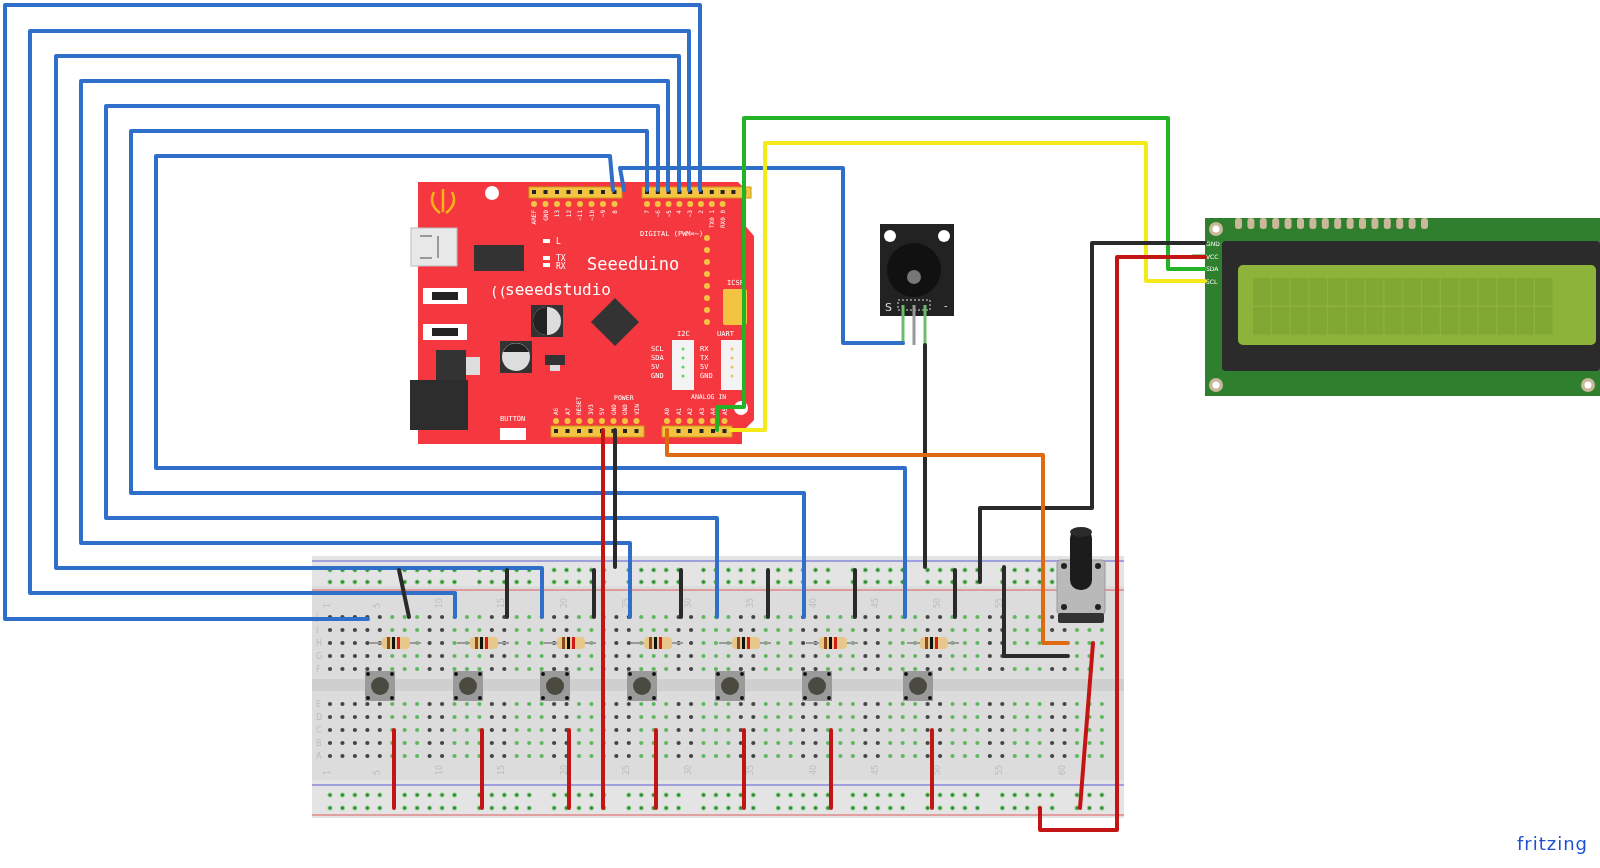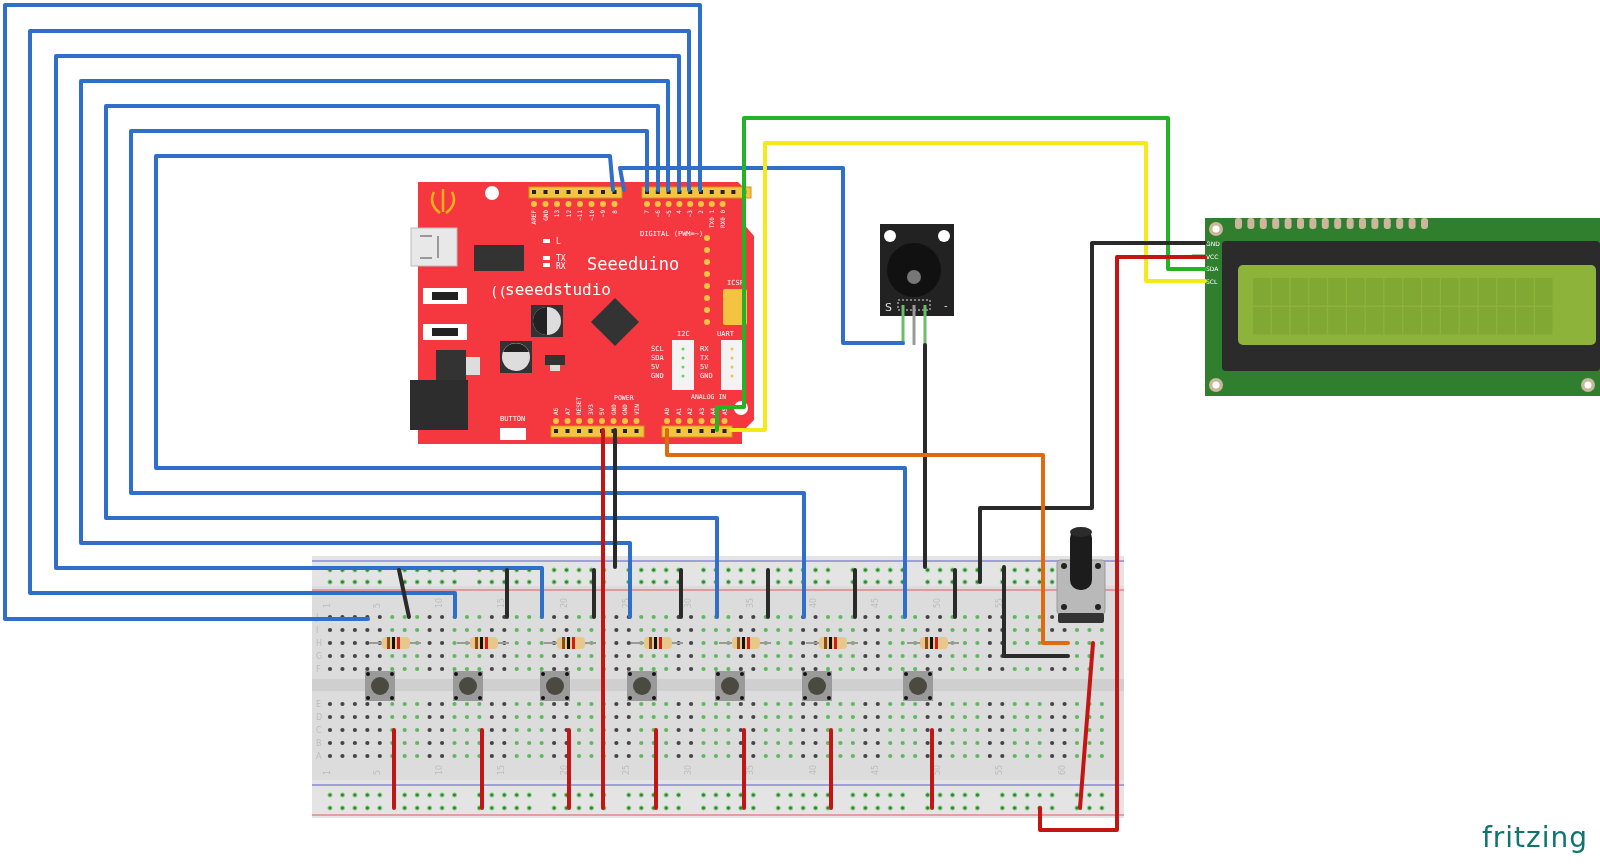--- a/index.html
+++ b/index.html
@@ -7,21 +7,21 @@
   svg{position:absolute;left:0;top:0;}
   .wire{fill:none;stroke-linejoin:round;stroke-linecap:round;}
   .w-blue{stroke:#2f6fc9;stroke-width:4;}
   .w-green{stroke:#22b326;stroke-width:4;}
   .w-yellow{stroke:#f4ea1a;stroke-width:4;}
   .w-black{stroke:#2a2a2a;stroke-width:4;}
   .w-red{stroke:#c41515;stroke-width:4;}
   .w-orange{stroke:#de6a12;stroke-width:4;}
   .pcb-text{fill:#fff;font-family:"DejaVu Sans Mono",monospace;}
   .bb-num{fill:#bcbcbc;font-family:"DejaVu Sans",sans-serif;font-size:8px;}
-  #fritzing{position:absolute;right:12px;bottom:14px;color:#0f766e;font-family:"DejaVu Sans",sans-serif;font-size:28px;letter-spacing:1px;}
+  #fritzing{position:absolute;right:12px;bottom:14px;color:#1d4ed8;font-family:"DejaVu Sans",sans-serif;font-size:18px;letter-spacing:1px;}
 </style>
 </head>
 <body>
 
 <svg id="diagram" width="1600" height="868" viewBox="0 0 1600 868" xmlns="http://www.w3.org/2000/svg">
 
   <g>
     <rect x="312" y="556" width="812" height="262" fill="#dcdcdc" rx="2"></rect>
     <rect x="312" y="556" width="812" height="30" fill="#e4e4e4"></rect>
     <rect x="312" y="780" width="812" height="38" fill="#e4e4e4"></rect>

